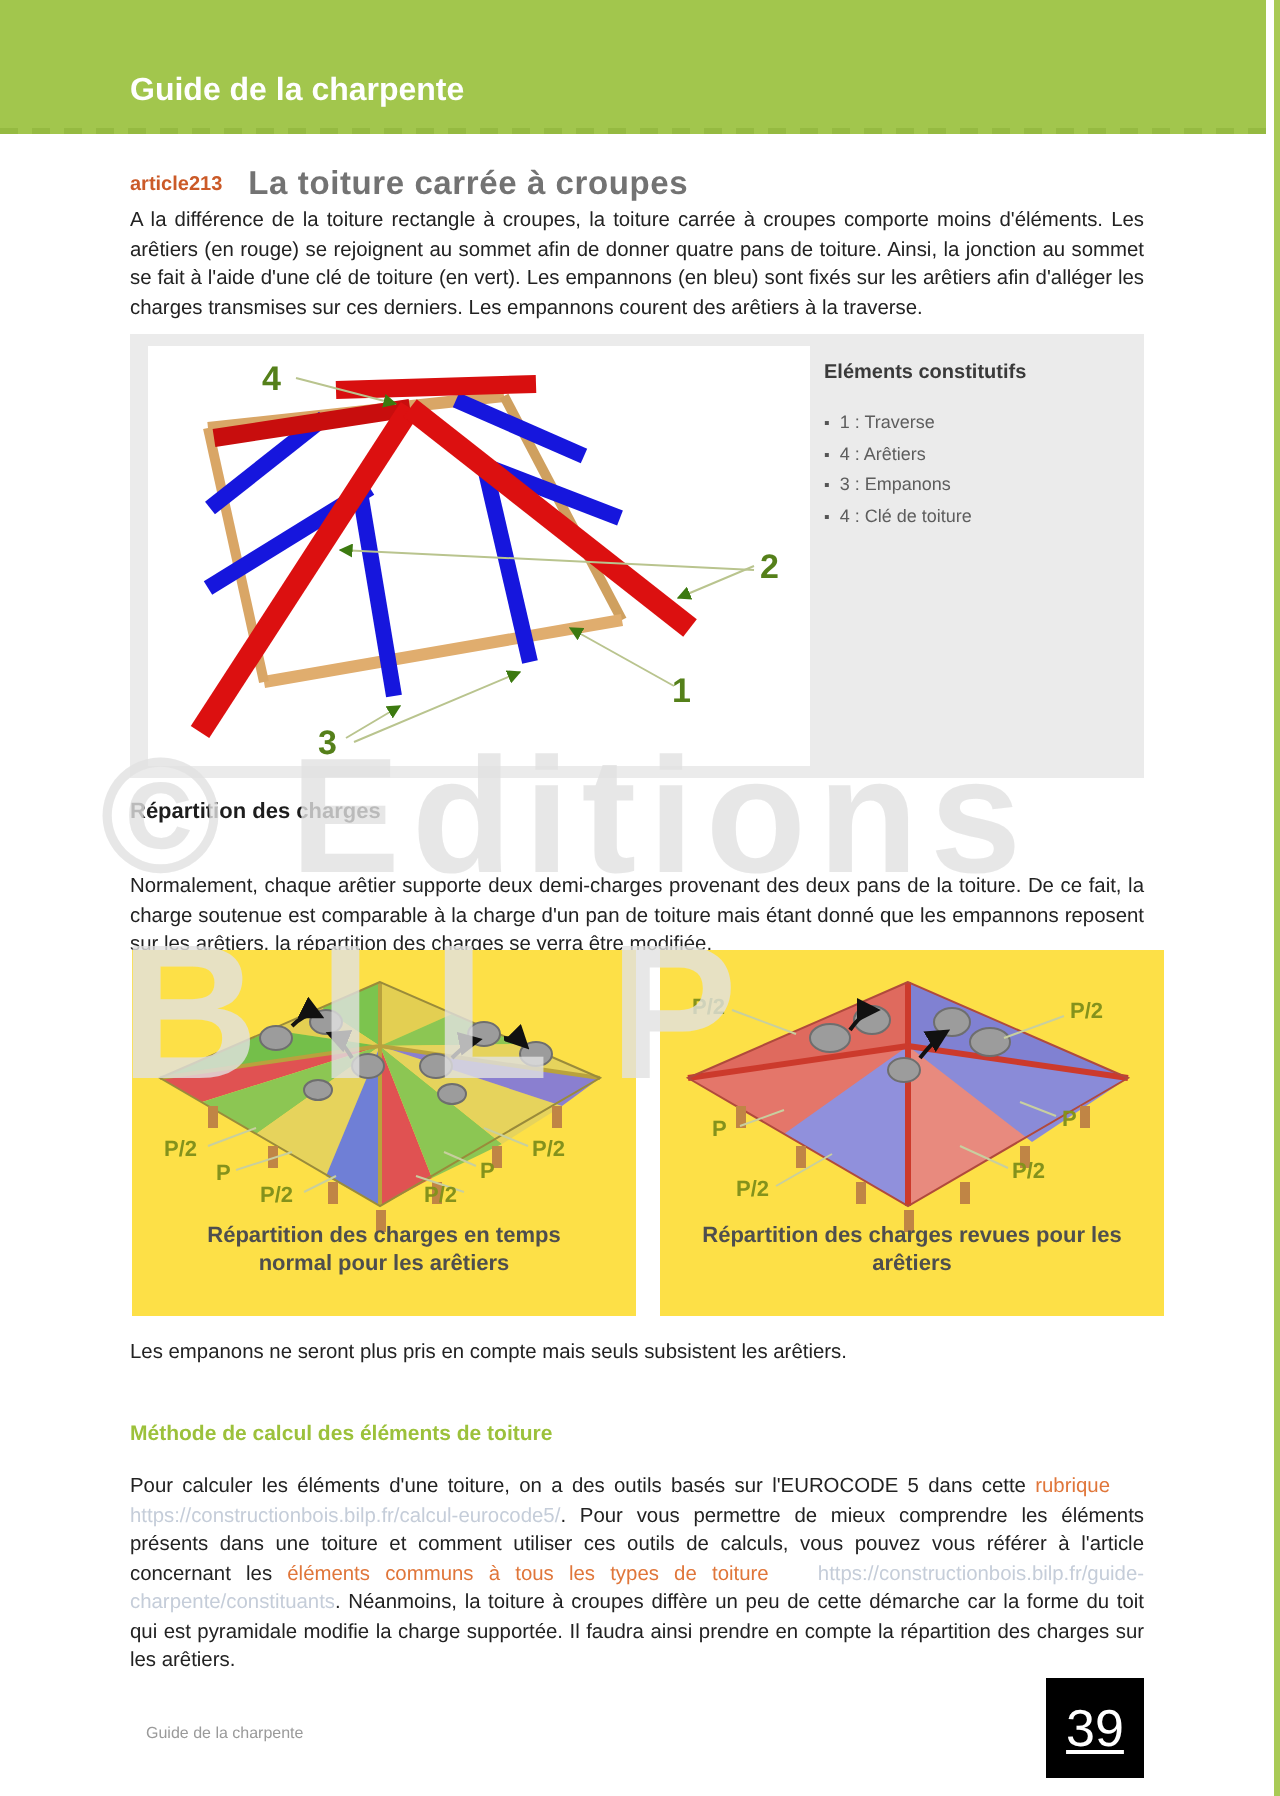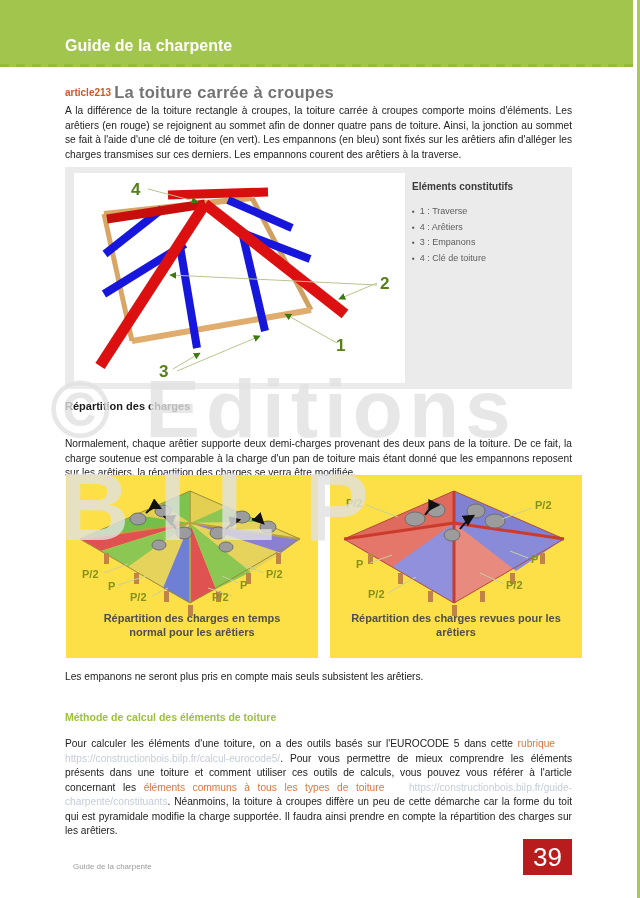--- a/index.html
+++ b/index.html
@@ -8,21 +8,21 @@
 
   
   .band { position:absolute; left:0; top:0; width:633px; height:67px; background:#a2c64d; }
   .band::after { content:""; position:absolute; left:0; bottom:0; width:100%; height:3px;
     background:repeating-linear-gradient(90deg,#95ba41 0 9px,#a2c64d 9px 16px); }
   .band-title { position:absolute; left:65px; top:37px; color:#ffffff; font-size:16px; font-weight:bold; }
   .edge-line { position:absolute; right:0; top:0; width:3px; height:898px; background:#a9ca56; }
 
   
   .article-row { position:absolute; left:65px; top:83px; width:507px; }
-  .article-id { color:#cb5a28; font-weight:bold; font-size:10px; vertical-align:2px; margin-right:3px; }
+  .article-id { color:#cb5a28; font-weight:bold; font-size:10px; vertical-align:2px; margin-right:13px; }
   .article-title { color:#737373; font-weight:bold; font-size:16.5px; letter-spacing:.3px; }
 
   .para { position:absolute; left:65px; width:507px; font-size:10.2px; line-height:14.5px;
     color:#222; text-align:justify; }
   #intro { top:104px; }
 
   
   .fig1 { position:absolute; left:65px; top:167px; width:507px; height:222px; background:#ebebeb; }
   .fig1-pic { position:absolute; left:9px; top:6px; width:331px; height:210px; background:#ffffff; }
   .legend { position:absolute; left:347px; top:14px; width:152px; }
@@ -53,22 +53,22 @@
   .loadlbl { font-size:11px; font-weight:bold; fill:#84921c; }
 
   
   .watermark { position:absolute; left:0; top:0; width:600px; height:898px; z-index:20;
     pointer-events:none; color:#e2e2e2; opacity:.8; font-weight:bold; }
   .wm1 { position:absolute; left:50px; top:362px; font-size:82px; letter-spacing:6px; white-space:nowrap; }
   .wm2 { position:absolute; left:60px; top:452px; font-size:96px; letter-spacing:30px; }
 
   
   .footer-text { position:absolute; left:73px; top:862px; font-size:8px; color:#9a9a9a; }
-  .page-badge { position:absolute; left:523px; top:839px; width:49px; height:36px; background:#b91c1c;
-    color:#fff; font-size:26px; display:flex; align-items:center; justify-content:center; }
+  .page-badge { position:absolute; left:523px; top:839px; width:49px; height:50px; background:#000000;
+    color:#fff; font-size:26px; display:flex; align-items:center; justify-content:center;text-decoration:underline; }
 </style>
 </head>
 <body>
 
 <div class="page">
 
   <div class="band"></div>
   <div class="band-title">Guide de la charpente</div>
   <div class="edge-line"></div>
 

